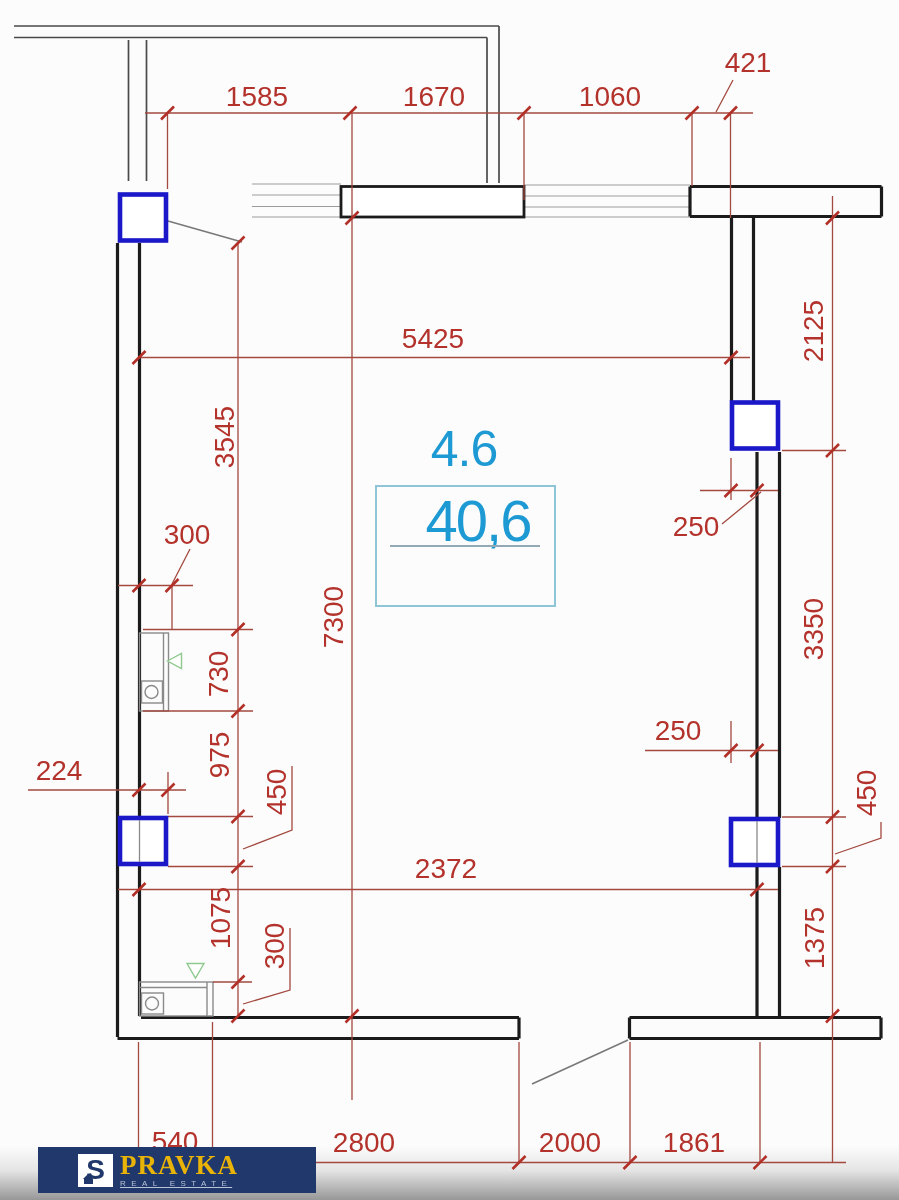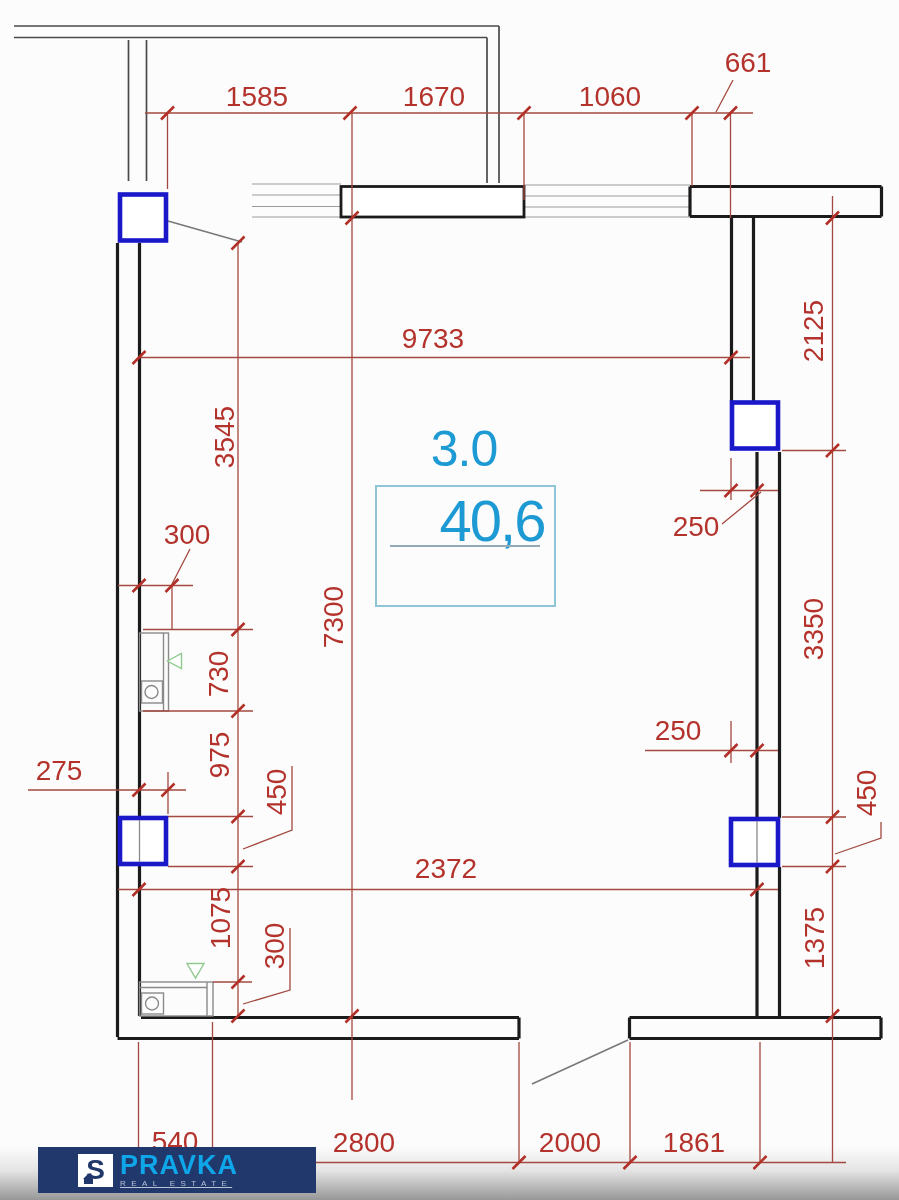--- a/index.html
+++ b/index.html
@@ -10,33 +10,33 @@
   svg.plan{position:absolute;left:0;top:0;z-index:1;}
   .dim{position:absolute;z-index:2;font-size:28px;font-weight:500;color:var(--dim,#b3322b);
        transform:translate(-50%,-50%);white-space:nowrap;line-height:1;}
   .dim.vert{transform:translate(-50%,-50%) rotate(-90deg);}
   .room-number{position:absolute;z-index:2;left:464px;top:449px;transform:translate(-50%,-50%);
        font-size:50px;font-weight:500;color:var(--cyan,#1d9ad3);letter-spacing:-1px;line-height:1;}
   .area-box{position:absolute;z-index:2;left:375px;top:485px;width:181px;height:122px;
        border:2px solid #8ec6d8;box-sizing:border-box;}
   .area-top,.area-bottom{position:absolute;z-index:2;transform:translate(-50%,-50%);
        font-size:58px;font-weight:500;color:var(--cyan,#1d9ad3);letter-spacing:-2px;line-height:1;}
-  .area-top{left:492px;top:521px;}
+  .area-top{left:478px;top:521px;}
   .area-bottom{left:469px;top:577px;}
   .area-divider{position:absolute;z-index:2;left:390px;top:545px;width:150px;height:2px;background:#93aab6;}
   .logo{position:absolute;z-index:5;left:38px;top:1147px;width:278px;height:46px;
        background:var(--navy,#20386b);display:flex;align-items:center;}
   .logo-box{width:35px;height:33px;background:#ffffff;margin-left:40px;position:relative;
        display:flex;align-items:center;justify-content:center;flex:none;}
   .logo-s{color:var(--navy,#20386b);font-weight:bold;font-size:28px;line-height:1;}
   .logo-house{position:absolute;left:6px;bottom:3px;width:9px;height:5px;background:var(--navy,#20386b);}
   .logo-house::before{content:"";position:absolute;left:-1px;top:-5px;border-left:5.5px solid transparent;
        border-right:5.5px solid transparent;border-bottom:5px solid var(--navy,#20386b);}
   .logo-text{margin-left:7px;display:flex;flex-direction:column;}
-  .logo-name{color:#0ea5e9;font-weight:bold;font-size:27px;line-height:25px;letter-spacing:1px;}
+  .logo-name{color:#eab308;font-weight:bold;font-size:27px;line-height:25px;letter-spacing:1px;font-family:Liberation Serif, serif;}
   .logo-tag{color:#b9c3d8;font-size:8px;letter-spacing:5.4px;margin-top:1px;white-space:nowrap;text-decoration:underline;}
 </style>
 </head>
 <body>
 
 <div class="canvas">
 
   <div class="fade"></div>
 
   <svg class="plan" width="899" height="1200" viewBox="0 0 899 1200">
@@ -123,45 +123,45 @@
       <rect x="732" y="402.5" width="46" height="46"></rect>
       <rect x="120" y="818" width="46" height="46"></rect>
       <rect x="731" y="819" width="47" height="46"></rect>
     </g>
     <path d="M139.5 820 V862 M757 821 V863" stroke="#8a8a8a" stroke-width="1.3" fill="none"></path>
   </svg>
 
   <span class="dim" style="left:257px;top:97px">1585</span>
   <span class="dim" style="left:434px;top:97px">1670</span>
   <span class="dim" style="left:610px;top:97px">1060</span>
-  <span class="dim" style="left:748px;top:63px">661</span>
-  <span class="dim" style="left:433px;top:339px">9733</span>
+  <span class="dim" style="left:748px;top:63px">421</span>
+  <span class="dim" style="left:433px;top:339px">5425</span>
   <span class="dim" style="left:187px;top:535px">300</span>
   <span class="dim" style="left:696px;top:527px">250</span>
   <span class="dim" style="left:678px;top:731px">250</span>
-  <span class="dim" style="left:59px;top:771px">275</span>
+  <span class="dim" style="left:59px;top:771px">224</span>
   <span class="dim" style="left:446px;top:869px">2372</span>
   <span class="dim" style="left:175px;top:1142px">540</span>
   <span class="dim" style="left:364px;top:1143px">2800</span>
   <span class="dim" style="left:570px;top:1143px">2000</span>
   <span class="dim" style="left:694px;top:1143px">1861</span>
 
   <span class="dim vert" style="left:225px;top:437px">3545</span>
   <span class="dim vert" style="left:334px;top:617px">7300</span>
   <span class="dim vert" style="left:219px;top:674px">730</span>
   <span class="dim vert" style="left:220px;top:755px">975</span>
   <span class="dim vert" style="left:277px;top:792px">450</span>
   <span class="dim vert" style="left:221px;top:918px">1075</span>
   <span class="dim vert" style="left:275px;top:946px">300</span>
   <span class="dim vert" style="left:814px;top:331px">2125</span>
   <span class="dim vert" style="left:814px;top:629px">3350</span>
   <span class="dim vert" style="left:867px;top:793px">450</span>
   <span class="dim vert" style="left:815px;top:938px">1375</span>
 
-  <div class="room-number">3.0</div>
+  <div class="room-number">4.6</div>
   <div class="area-box"></div>
   <div class="area-top">40,6</div>
   <div class="area-divider"></div>
 
   <div class="logo">
     <div class="logo-box">
       <span class="logo-s">S</span>
       <span class="logo-house"></span>
     </div>
     <div class="logo-text">

